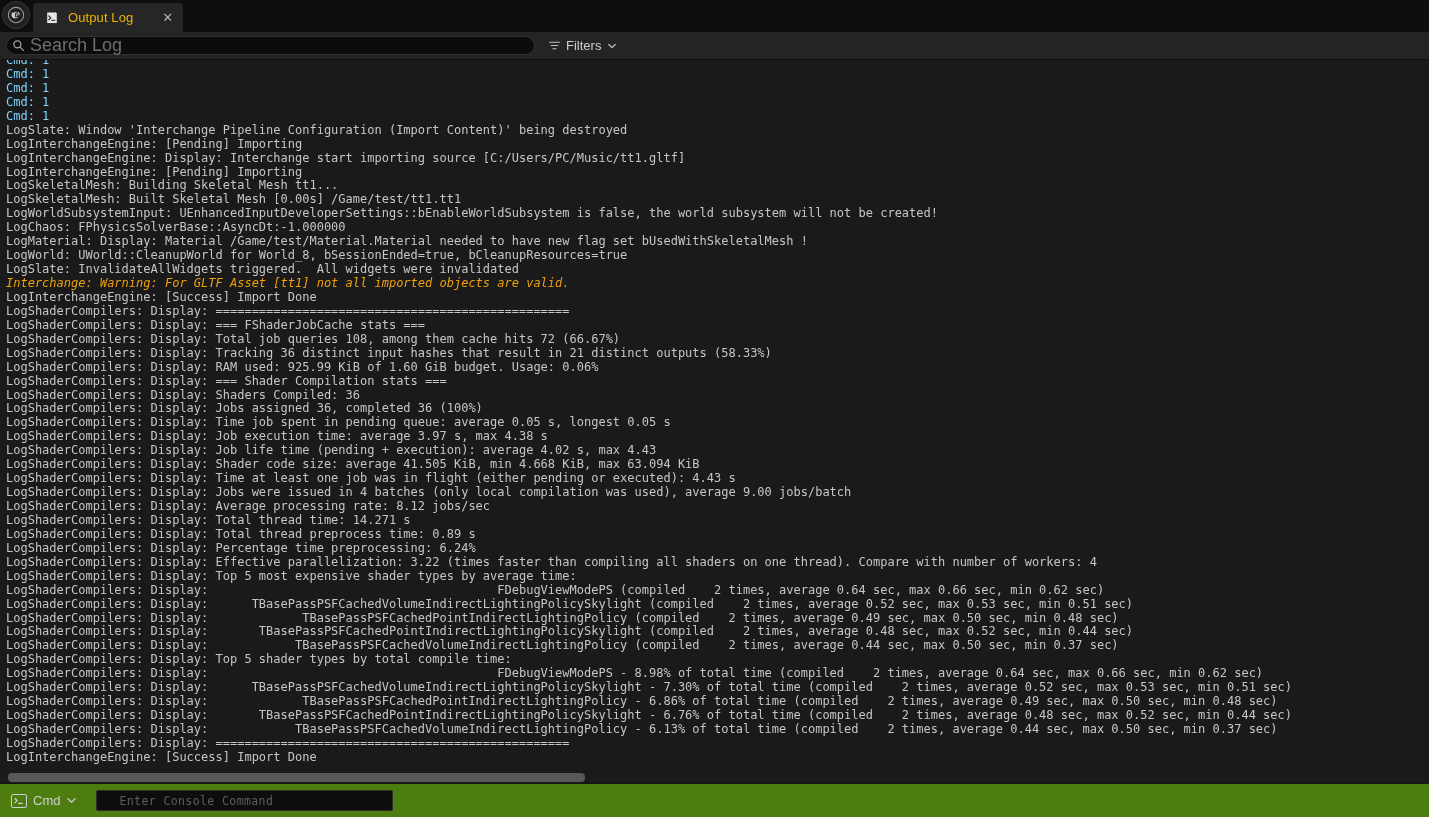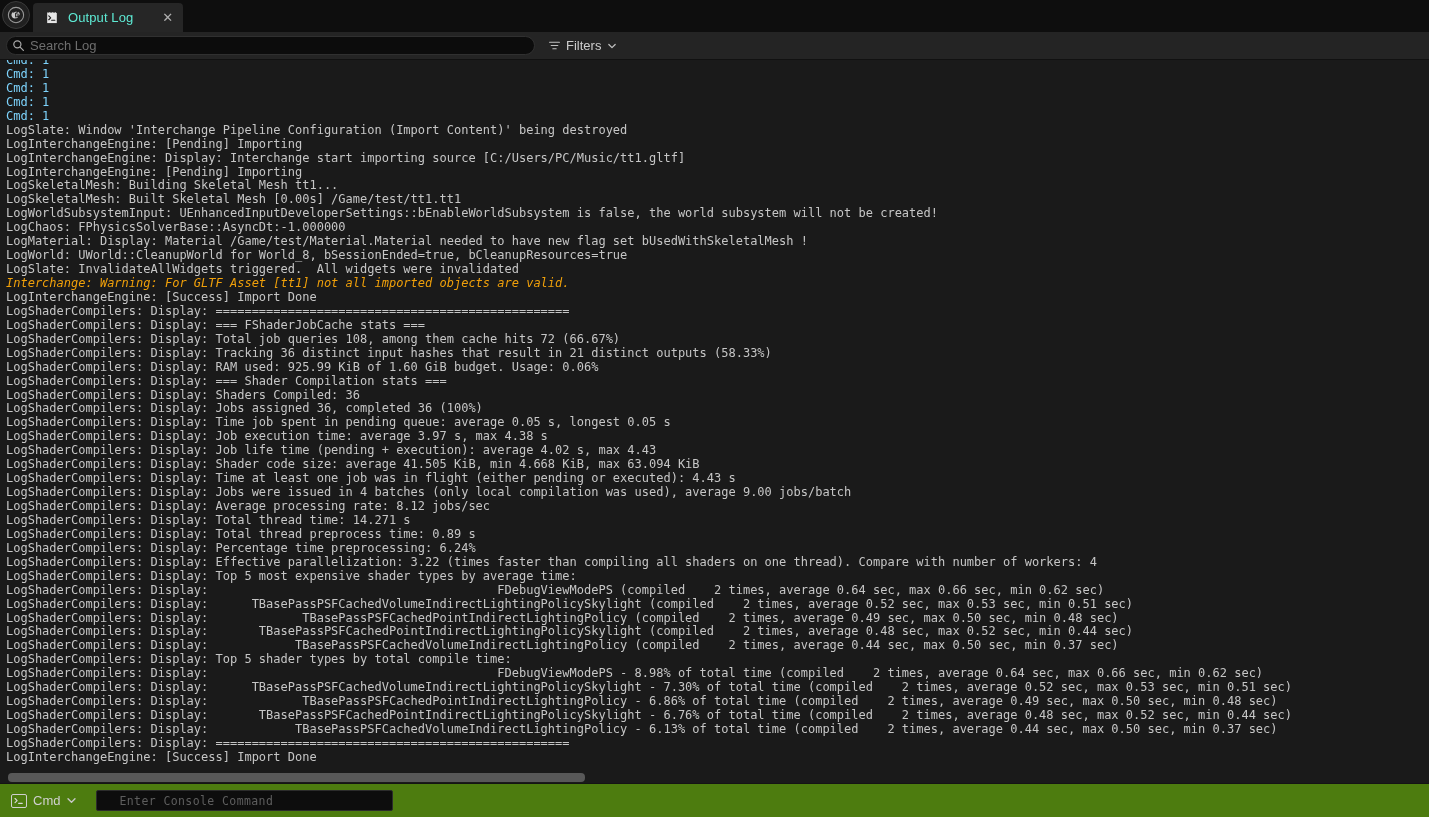--- a/index.html
+++ b/index.html
@@ -63,21 +63,21 @@
   .tab-icon {
     width: 15px;
     height: 15px;
     display: flex;
     align-items: center;
     justify-content: center;
     flex: 0 0 auto;
   }
   .tab-label {
     font-size: 13px;
-    color: #5eead4;
+    color: #eab308;
     white-space: nowrap;
     letter-spacing: 0.1px;
   }
   .tab-close {
     margin-left: auto;
     padding-left: 20px;
     font-size: 13px;
     line-height: 1;
     color: #b0b0b0;
     cursor: pointer;
@@ -107,21 +107,21 @@
     box-sizing: border-box;
   }
   .search-icon { width: 15px; height: 15px; flex: 0 0 auto; display:flex; align-items:center; justify-content:center;}
   .search-input {
     flex: 1;
     background: transparent;
     border: 0;
     outline: none;
     color: #cfcfcf;
     font-family: "Liberation Sans", sans-serif;
-    font-size: 13px;
+    font-size: 18px;
     padding: 0 0 0 4px;
     margin: 0;
   }
   .search-input::placeholder { color: #6e6e6e; }
 
   .filters-btn {
     display: flex;
     align-items: center;
     gap: 5px;
     padding: 2px 4px;

